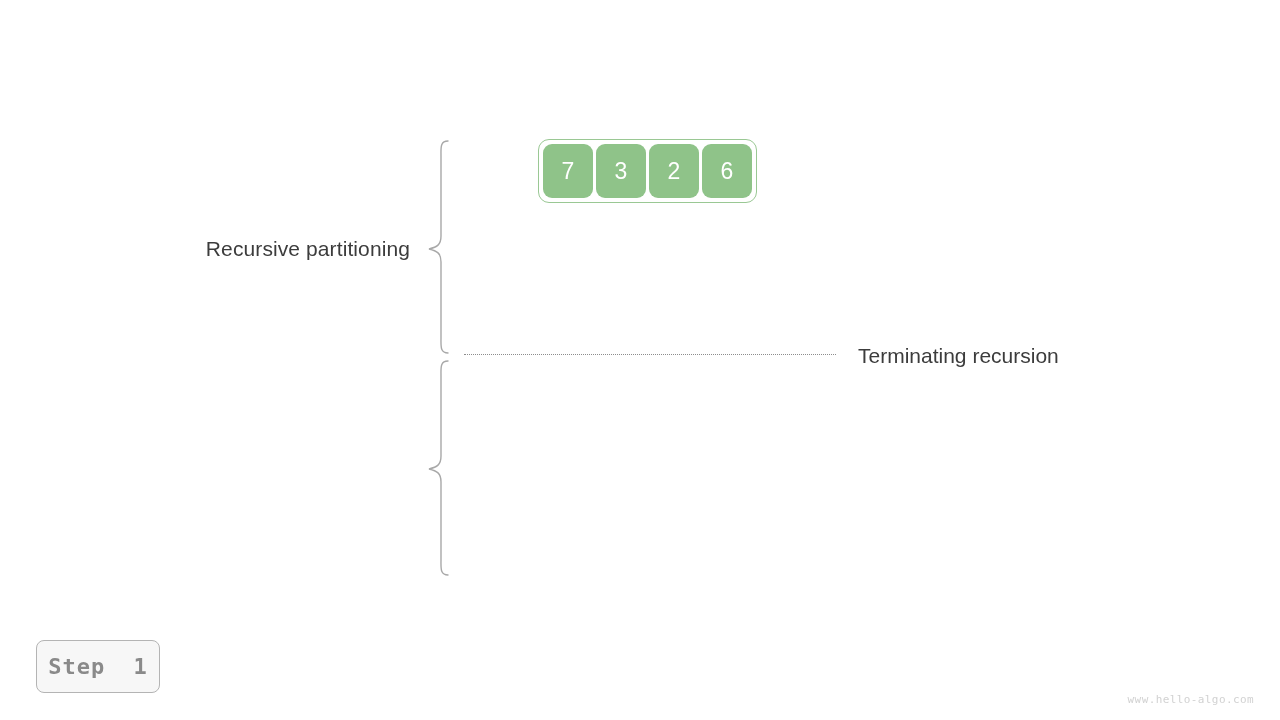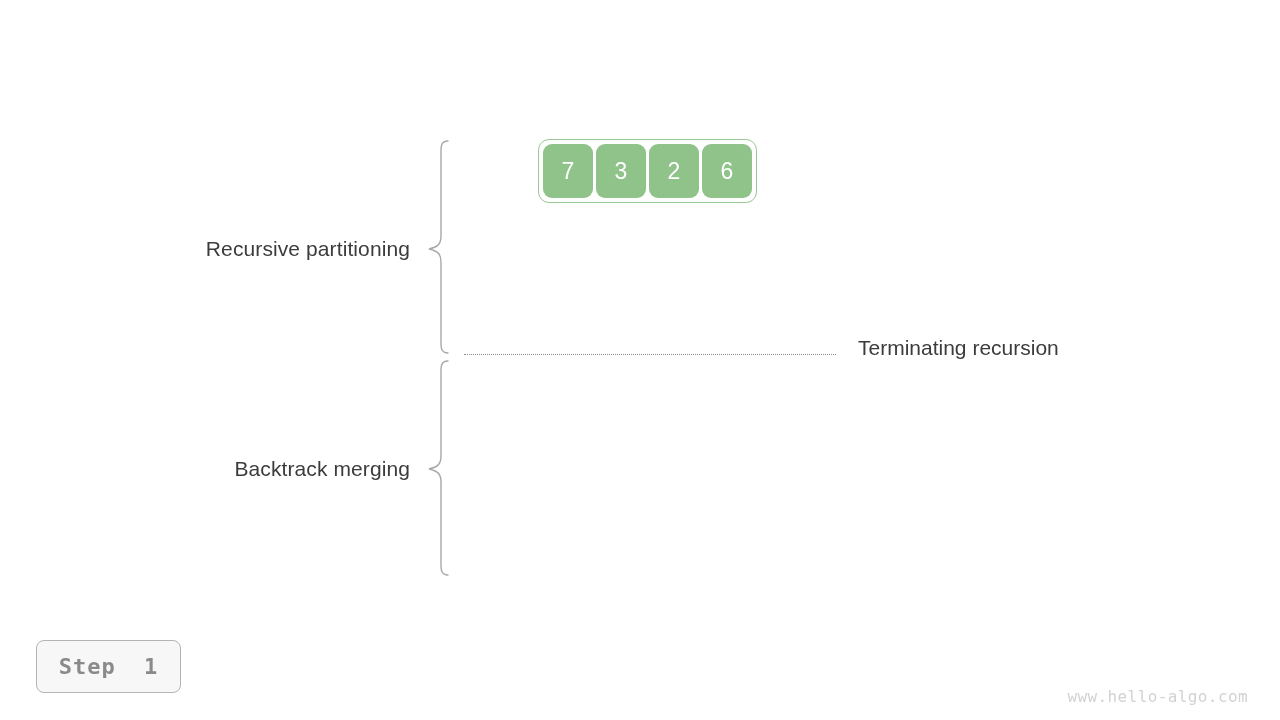--- a/index.html
+++ b/index.html
@@ -86,33 +86,33 @@
     position: absolute;
     left: 464px;
     top: 354px;
     width: 372px;
     height: 0;
     border-top: 1.6px dotted #8d8d8d;
   }
   .divider-label {
     position: absolute;
     left: 858px;
-    top: 336px;
+    top: 344px;
     font-family: "Liberation Sans", sans-serif;
     font-size: 21px;
     color: #3c3c3c;
     white-space: nowrap;
   }
 
   
   .step-badge {
     position: absolute;
     left: 36px;
     top: 640px;
-    width: 145px;
+    width: 124px;
     height: 53px;
     background: #f7f7f7;
     border: 1.4px solid #b4b4b4;
     border-radius: 8px;
     display: flex;
     align-items: center;
     justify-content: center;
     box-sizing: border-box;
   }
   .step-badge-text {
@@ -120,24 +120,24 @@
     font-size: 22px;
     font-weight: bold;
     color: #8a8a8a;
     letter-spacing: 1px;
     white-space: pre;
   }
 
   
   .watermark {
     position: absolute;
-    right: 32px;
+    right: 26px;
     bottom: 14px;
     font-family: "DejaVu Sans Mono", monospace;
-    font-size: 16px;
+    font-size: 11px;
     color: #d2d2d2;
     letter-spacing: 0.4px;
     white-space: nowrap;
   }
 </style>
 </head>
 <body>
 
 <div class="canvas">
 
@@ -153,21 +153,20 @@
              C 440 361, 441 368, 441 376
              L 441 456
              C 441 465, 437 467, 429 469
              C 437 471, 441 473, 441 482
              L 441 560
              C 441 568, 440 575, 448 575" fill="none" stroke="#a8a8a8" stroke-width="1.4" stroke-linecap="round"></path>
   </svg>
 
   <div class="phase-label" id="phase-label-0">Recursive partitioning</div>
 
-  <div class="phase-label" id="phase-label-1">Backtrack merging</div>
 
   <div class="array-wrap">
     <div class="array-cell">7</div>
     <div class="array-cell">3</div>
     <div class="array-cell">2</div>
     <div class="array-cell">6</div>
   </div>
 
   <div class="divider-line"></div>
 

